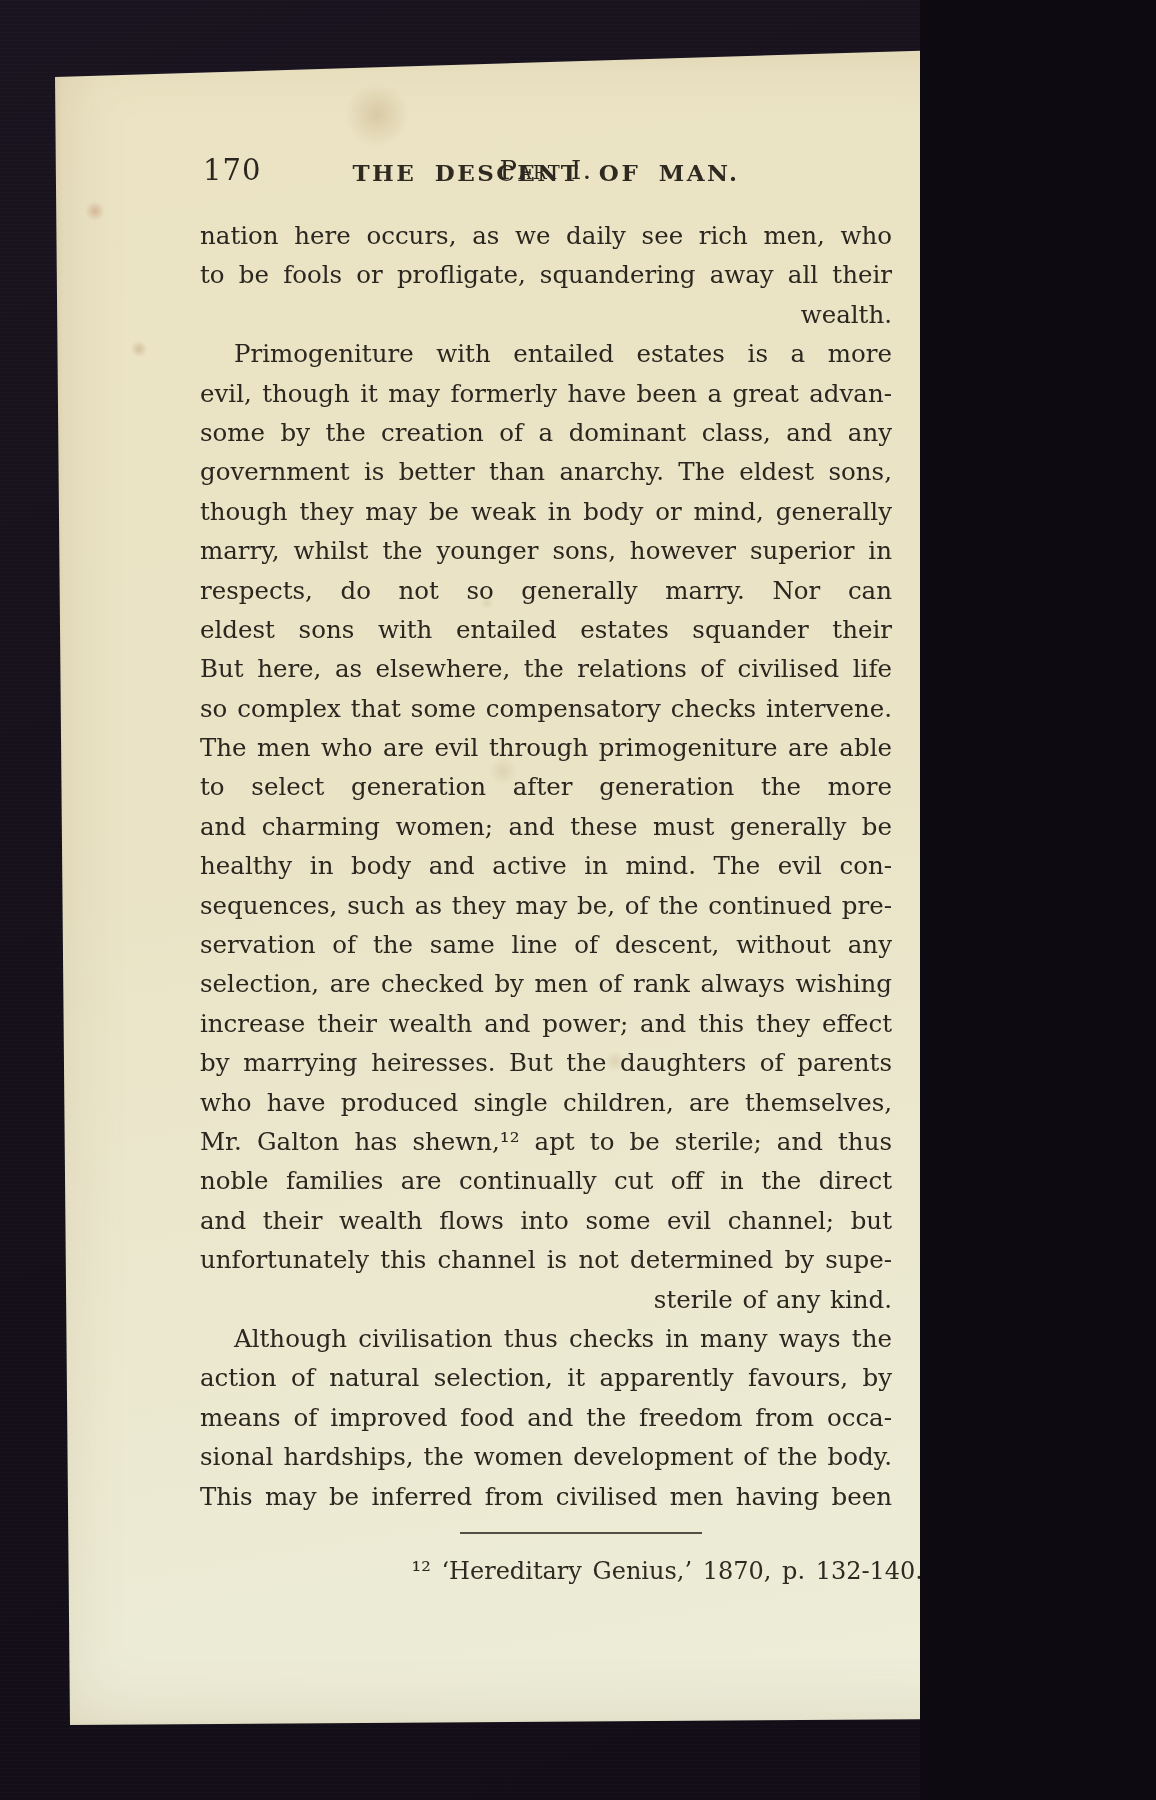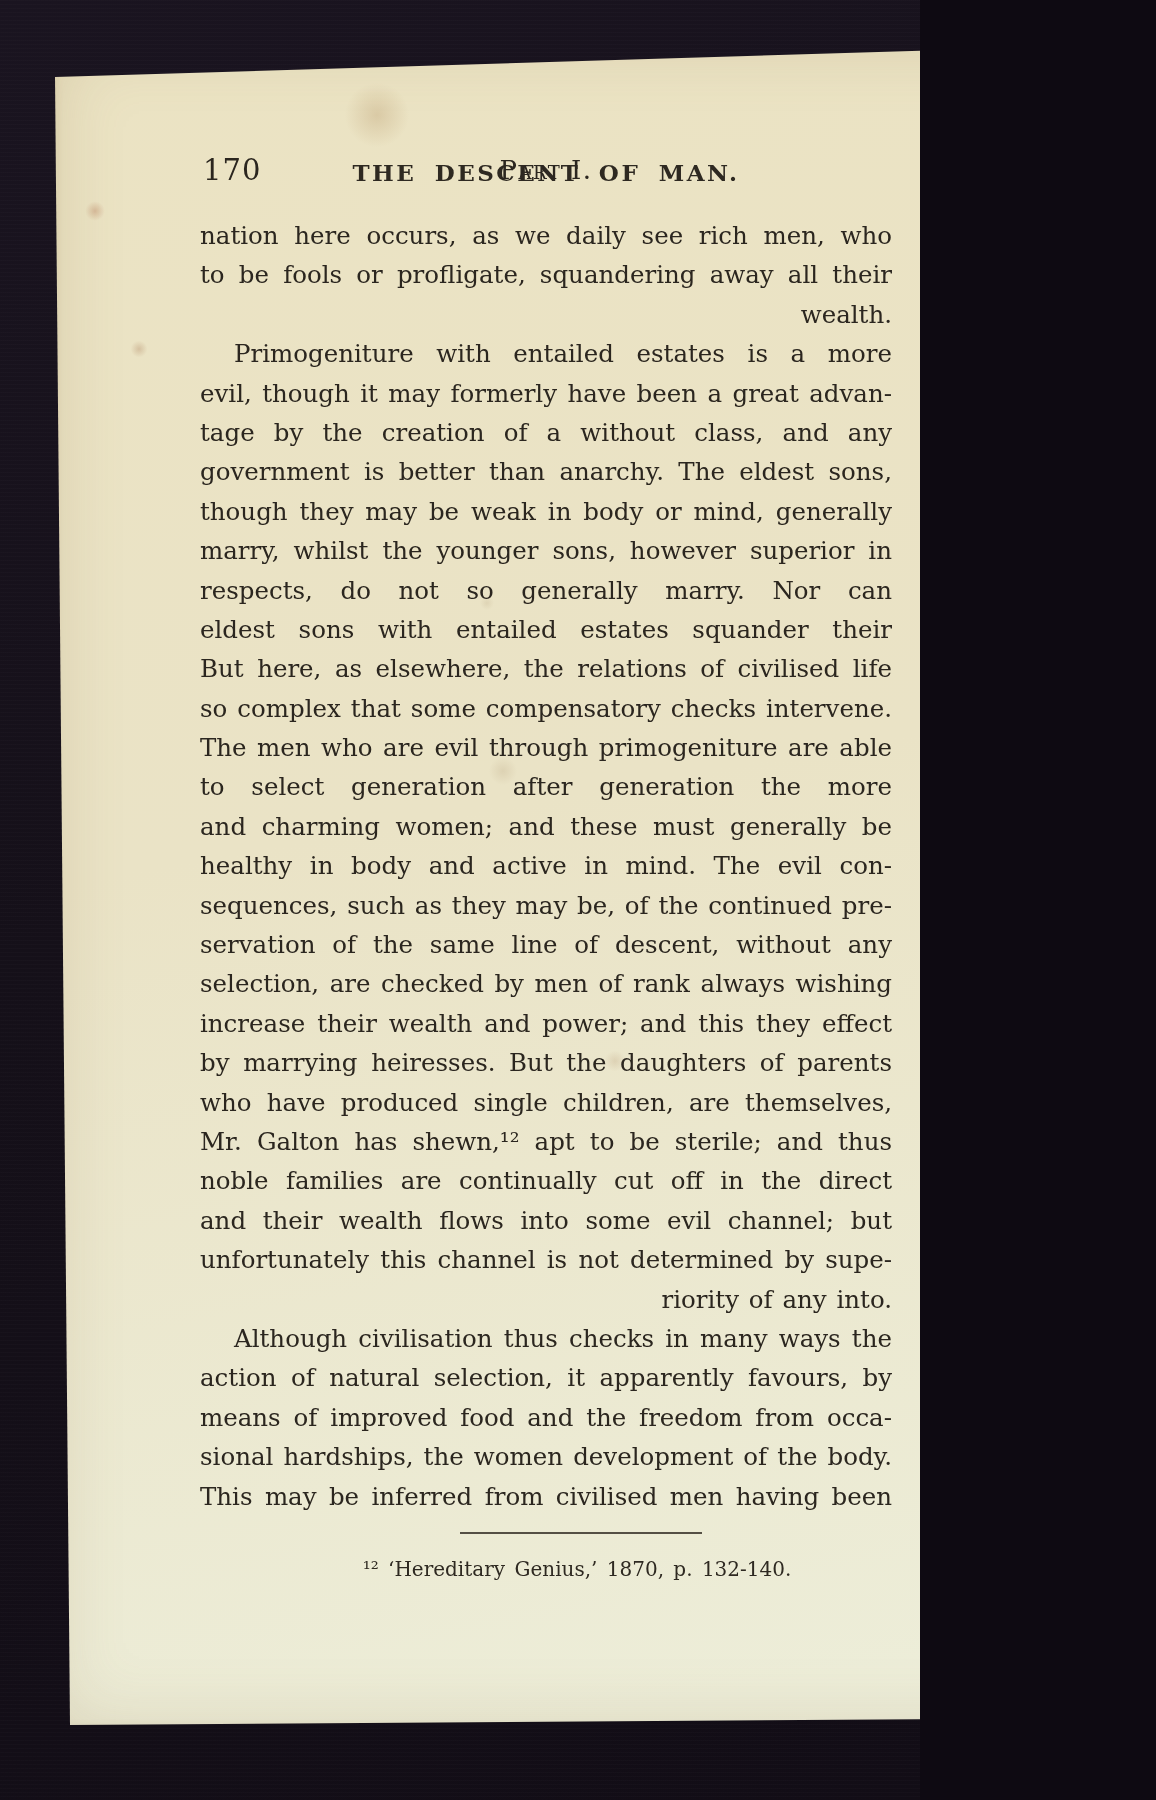--- a/index.html
+++ b/index.html
@@ -56,22 +56,22 @@
   .body-text{position:absolute;left:145px;top:173px;width:692px;
     font-size:24.5px;line-height:39.4px;word-spacing:2px;}
   .line{height:39.4px;overflow:hidden;white-space:normal;text-align:right;}
   .line.j{text-align:justify;text-align-last:justify;}
   .line.j::after{content:"";display:inline-block;width:100%;height:0;}
   .line.ind{padding-left:34px;}
 
   
   .footnote-rule{position:absolute;left:405px;top:1489px;width:242px;height:0;
     border-top:2px solid rgba(58,52,42,.85);}
-  .footnote-text{position:absolute;left:176px;top:1514px;width:692px;text-align:center;
-    font-size:20px;word-spacing:3px;color:#2e2921;}
+  .footnote-text{position:absolute;left:176px;top:1514px;width:692px;text-align:right;
+    font-size:24px;word-spacing:3px;color:#2e2921;}
 </style>
 </head>
 <body>
 
 <div id="canvas">
 
   <div class="fore-edge">
     <div class="smudge"></div>
   </div>
 
@@ -83,21 +83,21 @@
 
     <div class="body-text">
         <div>
           <div class="line j">nation here occurs, as we daily see rich men, who happen</div>
           <div class="line j">to be fools or profligate, squandering away all their</div>
           <div class="line">wealth.</div>
         </div>
         <div>
           <div class="line j ind">Primogeniture with entailed estates is a more direct</div>
           <div class="line j">evil, though it may formerly have been a great advan-</div>
-          <div class="line j">tage by the creation of a without class, and any</div>
+          <div class="line j">some by the creation of a dominant class, and any</div>
           <div class="line j">government is better than anarchy.  The eldest sons,</div>
           <div class="line j">though they may be weak in body or mind, generally</div>
           <div class="line j">marry, whilst the younger sons, however superior in these</div>
           <div class="line j">respects, do not so generally marry.  Nor can worthless</div>
           <div class="line j">eldest sons with entailed estates squander their wealth.</div>
           <div class="line j">But here, as elsewhere, the relations of civilised life are</div>
           <div class="line j">so complex that some compensatory checks intervene.</div>
           <div class="line j">The men who are evil through primogeniture are able</div>
           <div class="line j">to select generation after generation the more beautiful</div>
           <div class="line j">and charming women; and these must generally be</div>
@@ -105,21 +105,21 @@
           <div class="line j">sequences, such as they may be, of the continued pre-</div>
           <div class="line j">servation of the same line of descent, without any</div>
           <div class="line j">selection, are checked by men of rank always wishing to</div>
           <div class="line j">increase their wealth and power; and this they effect</div>
           <div class="line j">by marrying heiresses.  But the daughters of parents</div>
           <div class="line j">who have produced single children, are themselves, as</div>
           <div class="line j">Mr. Galton has shewn,¹² apt to be sterile; and thus</div>
           <div class="line j">noble families are continually cut off in the direct line,</div>
           <div class="line j">and their wealth flows into some evil channel; but</div>
           <div class="line j">unfortunately this channel is not determined by supe-</div>
-          <div class="line">riority of any into.</div>
+          <div class="line">sterile of any kind.</div>
         </div>
         <div>
           <div class="line j ind">Although civilisation thus checks in many ways the</div>
           <div class="line j">action of natural selection, it apparently favours, by</div>
           <div class="line j">means of improved food and the freedom from occa-</div>
           <div class="line j">sional hardships, the women development of the body.</div>
           <div class="line j">This may be inferred from civilised men having been</div>
         </div>
       </div>
 

